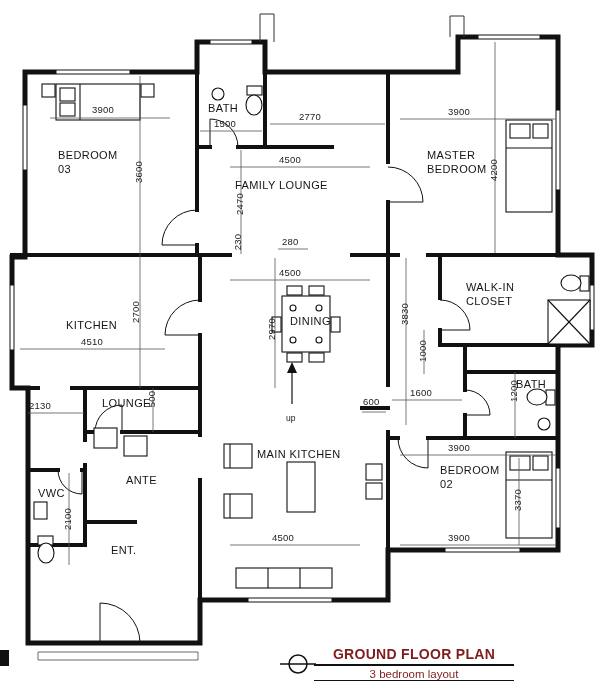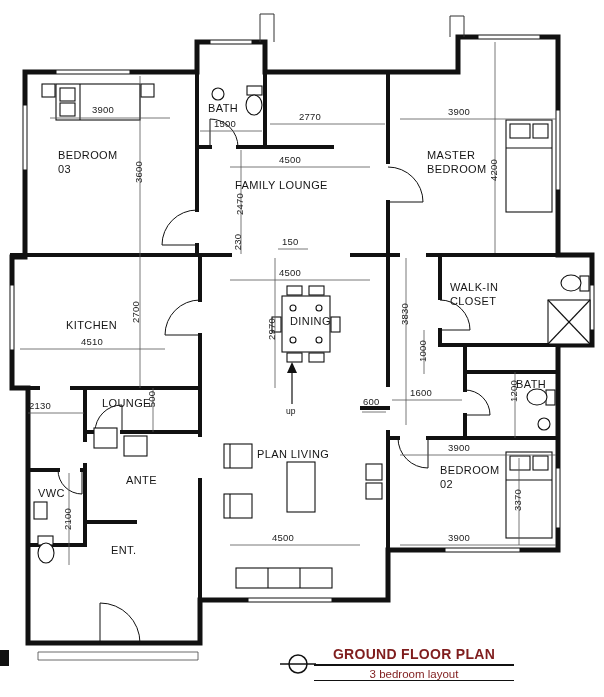--- a/index.html
+++ b/index.html
@@ -9,21 +9,21 @@
   }
   svg.plan { position:absolute; left:0; top:0; }
   .room {
     position:absolute; font-size:11px; letter-spacing:.4px; color:#151515;
     white-space:pre-line; line-height:1.25;
   }
   .dim {
     position:absolute; font-size:9.5px; color:#222; letter-spacing:.2px; white-space:nowrap;
   }
   .dim.v { transform:translate(-50%,-50%) rotate(-90deg); }
-  .up-label { font-size:8.5px; letter-spacing:0; }
+  .up-label { font-size:8.5px; letter-spacing:0;margin-top:7px; }
   .titleblock { position:absolute; left:314px; top:646px; width:200px; color:#7f1d1d; }
   .tb-title {
     font-weight:700; font-size:14px; text-align:center; letter-spacing:.3px;
     border-bottom:2px solid #111; padding-bottom:2px;
   }
   .tb-sub {
     font-size:11.5px; text-align:center; padding:2px 0 0;
     border-bottom:1.5px solid #111;
   }
 </style>
@@ -231,42 +231,42 @@
   </svg>
 
   <div class="room" style="left:58px;top:149px">BEDROOM
 03</div>
   <div class="room" style="left:208px;top:102px">BATH</div>
   <div class="room" style="left:235px;top:179px">FAMILY LOUNGE</div>
   <div class="room" style="left:427px;top:149px">MASTER
 BEDROOM</div>
   <div class="room" style="left:66px;top:319px">KITCHEN</div>
   <div class="room" style="left:290px;top:315px">DINING</div>
-  <div class="room" style="left:450px;top:281px">WALK-IN
+  <div class="room" style="left:466px;top:281px">WALK-IN
 CLOSET</div>
   <div class="room" style="left:516px;top:378px">BATH</div>
   <div class="room" style="left:102px;top:397px">LOUNGE</div>
-  <div class="room" style="left:257px;top:448px">PLAN LIVING</div>
+  <div class="room" style="left:257px;top:448px">MAIN KITCHEN</div>
   <div class="room" style="left:440px;top:464px">BEDROOM
 02</div>
   <div class="room" style="left:126px;top:474px">ANTE</div>
   <div class="room" style="left:38px;top:487px">VWC</div>
   <div class="room" style="left:111px;top:544px">ENT.</div>
   <div class="room up-label" style="left:286px;top:406px">up</div>
 
   <div class="dim h" style="left:92px;top:104px">3900</div>
   <div class="dim v" style="left:138px;top:172px">3600</div>
   <div class="dim h" style="left:214px;top:118px">1500</div>
   <div class="dim h" style="left:299px;top:111px">2770</div>
   <div class="dim h" style="left:448px;top:106px">3900</div>
   <div class="dim v" style="left:493px;top:170px">4200</div>
   <div class="dim h" style="left:279px;top:154px">4500</div>
   <div class="dim v" style="left:239px;top:204px">2470</div>
   <div class="dim v" style="left:237px;top:242px">230</div>
-  <div class="dim h" style="left:282px;top:236px">150</div>
+  <div class="dim h" style="left:282px;top:236px">280</div>
   <div class="dim h" style="left:279px;top:267px">4500</div>
   <div class="dim v" style="left:135px;top:312px">2700</div>
   <div class="dim h" style="left:81px;top:336px">4510</div>
   <div class="dim v" style="left:271px;top:329px">2970</div>
   <div class="dim v" style="left:404px;top:314px">3830</div>
   <div class="dim v" style="left:422px;top:351px">1000</div>
   <div class="dim h" style="left:410px;top:387px">1600</div>
   <div class="dim v" style="left:513px;top:391px">1200</div>
   <div class="dim h" style="left:29px;top:400px">2130</div>
   <div class="dim v" style="left:151px;top:399px">500</div>

